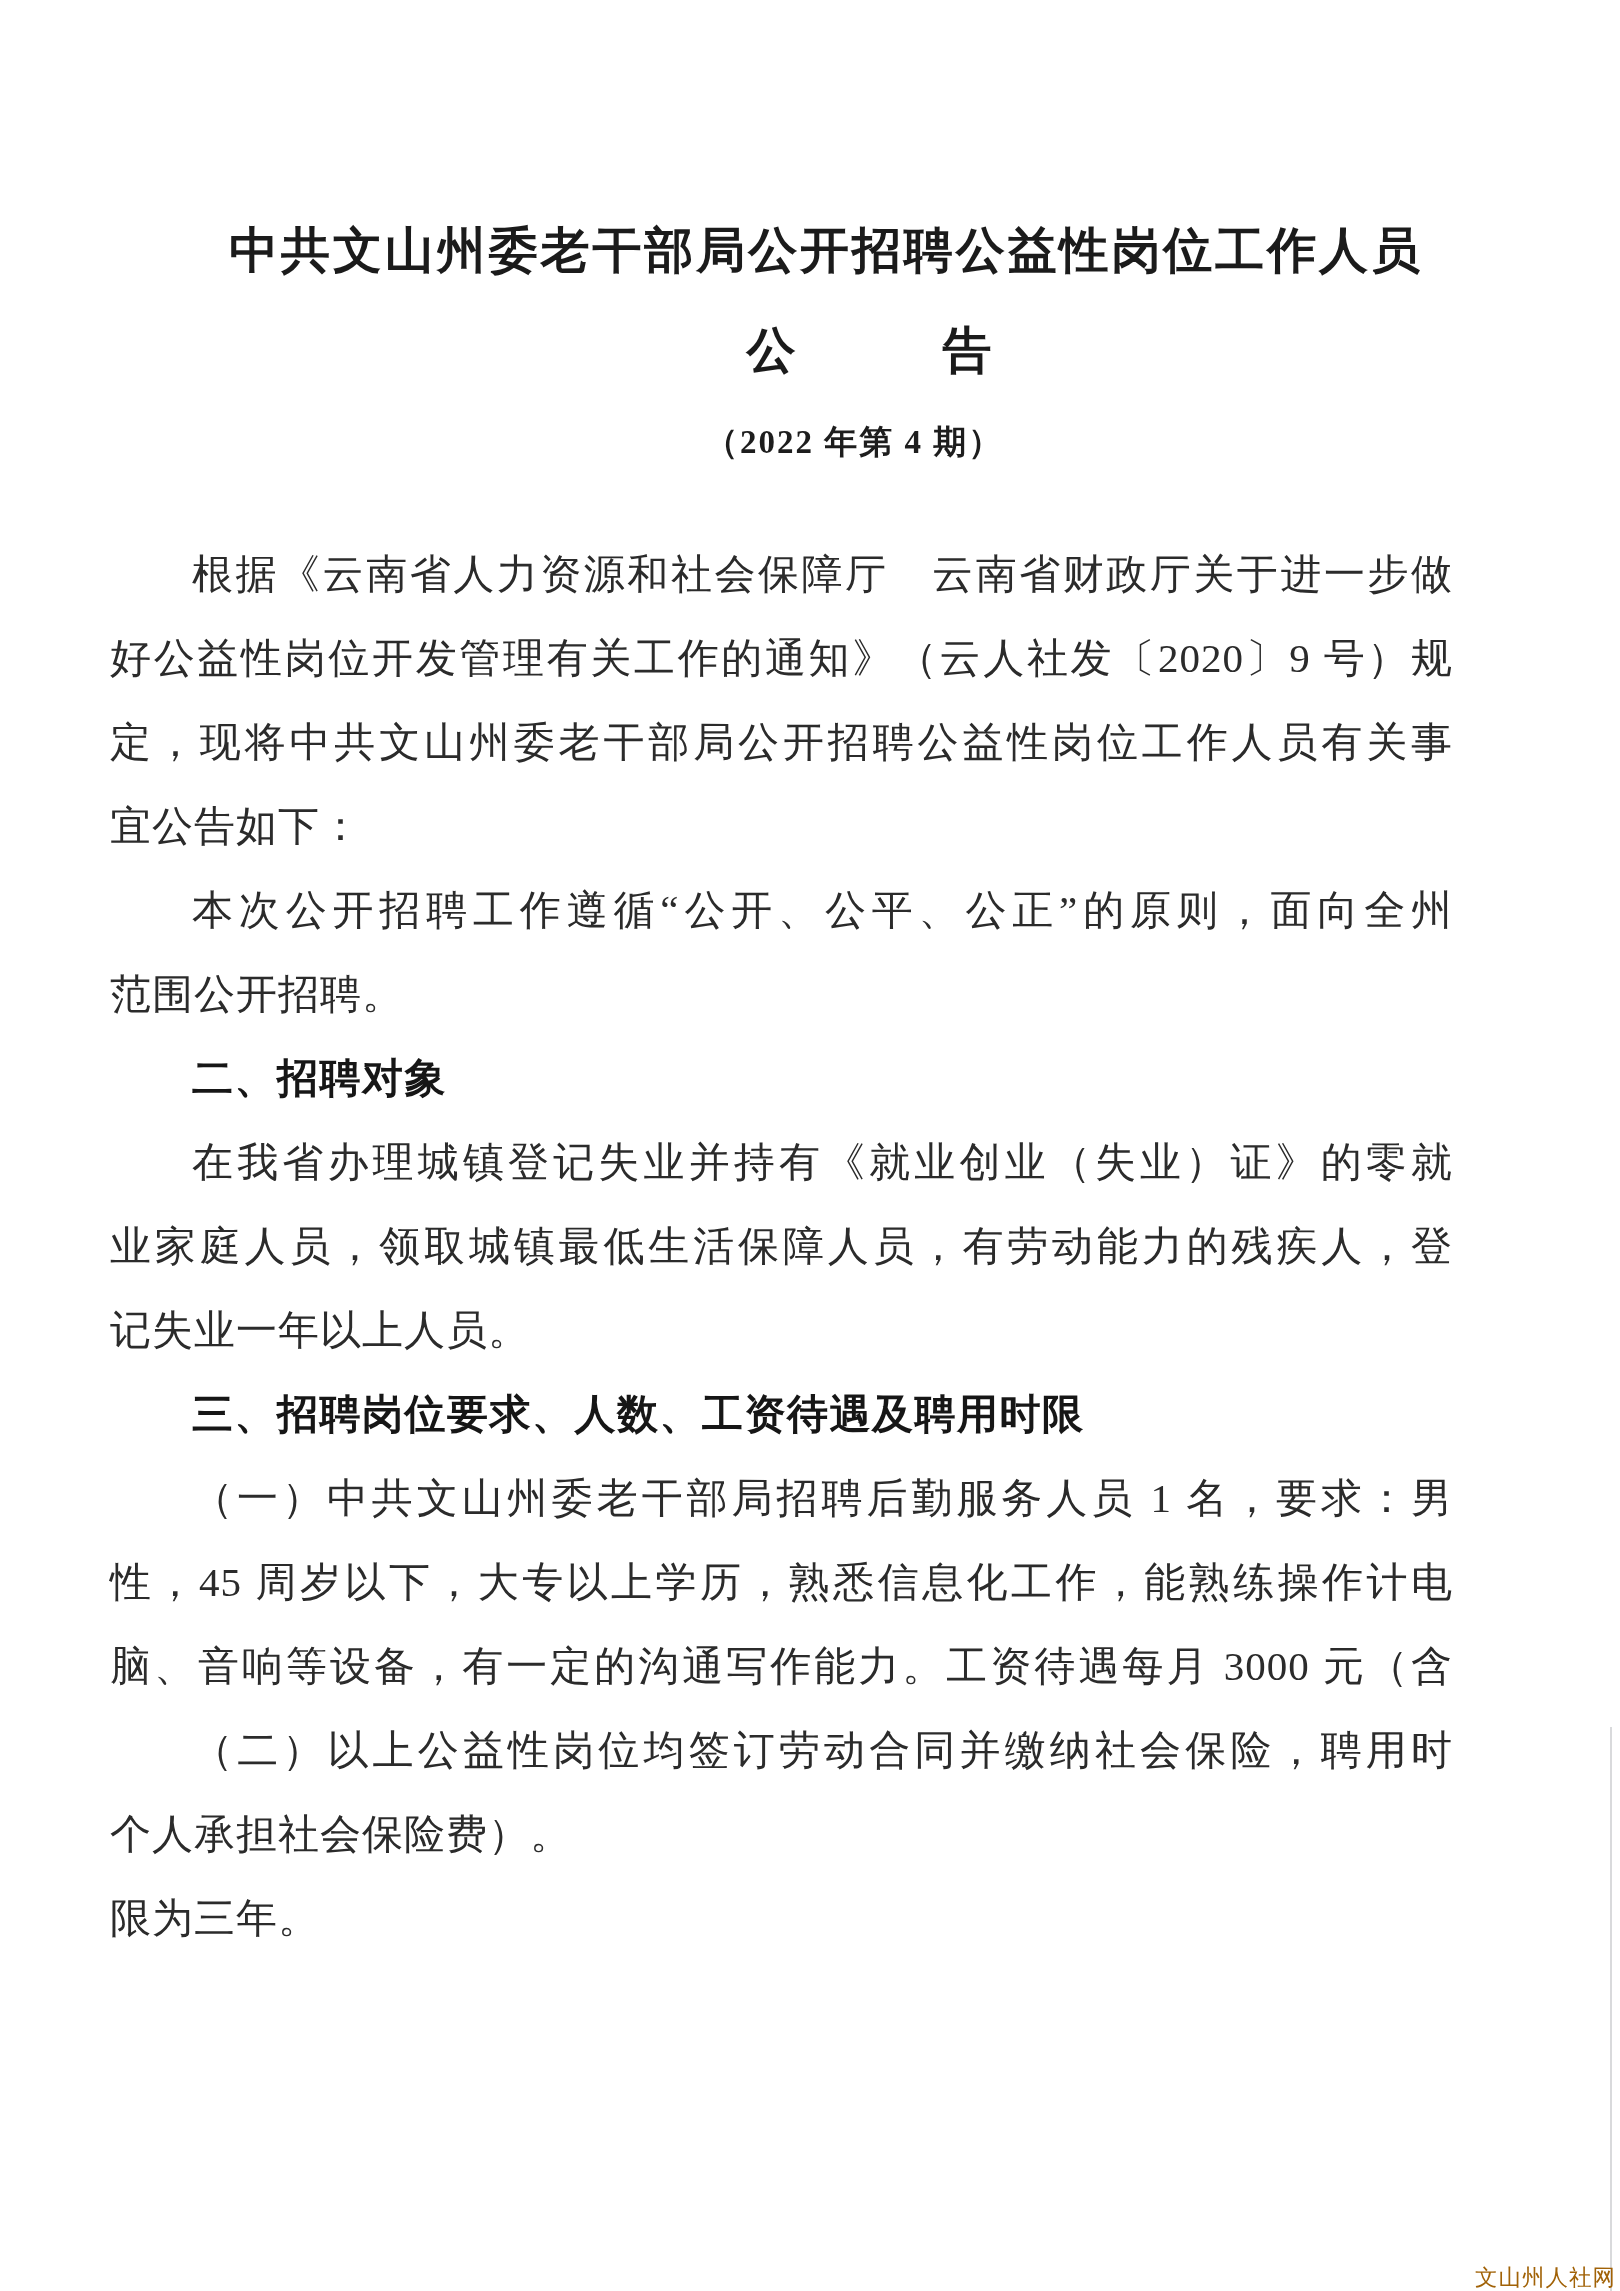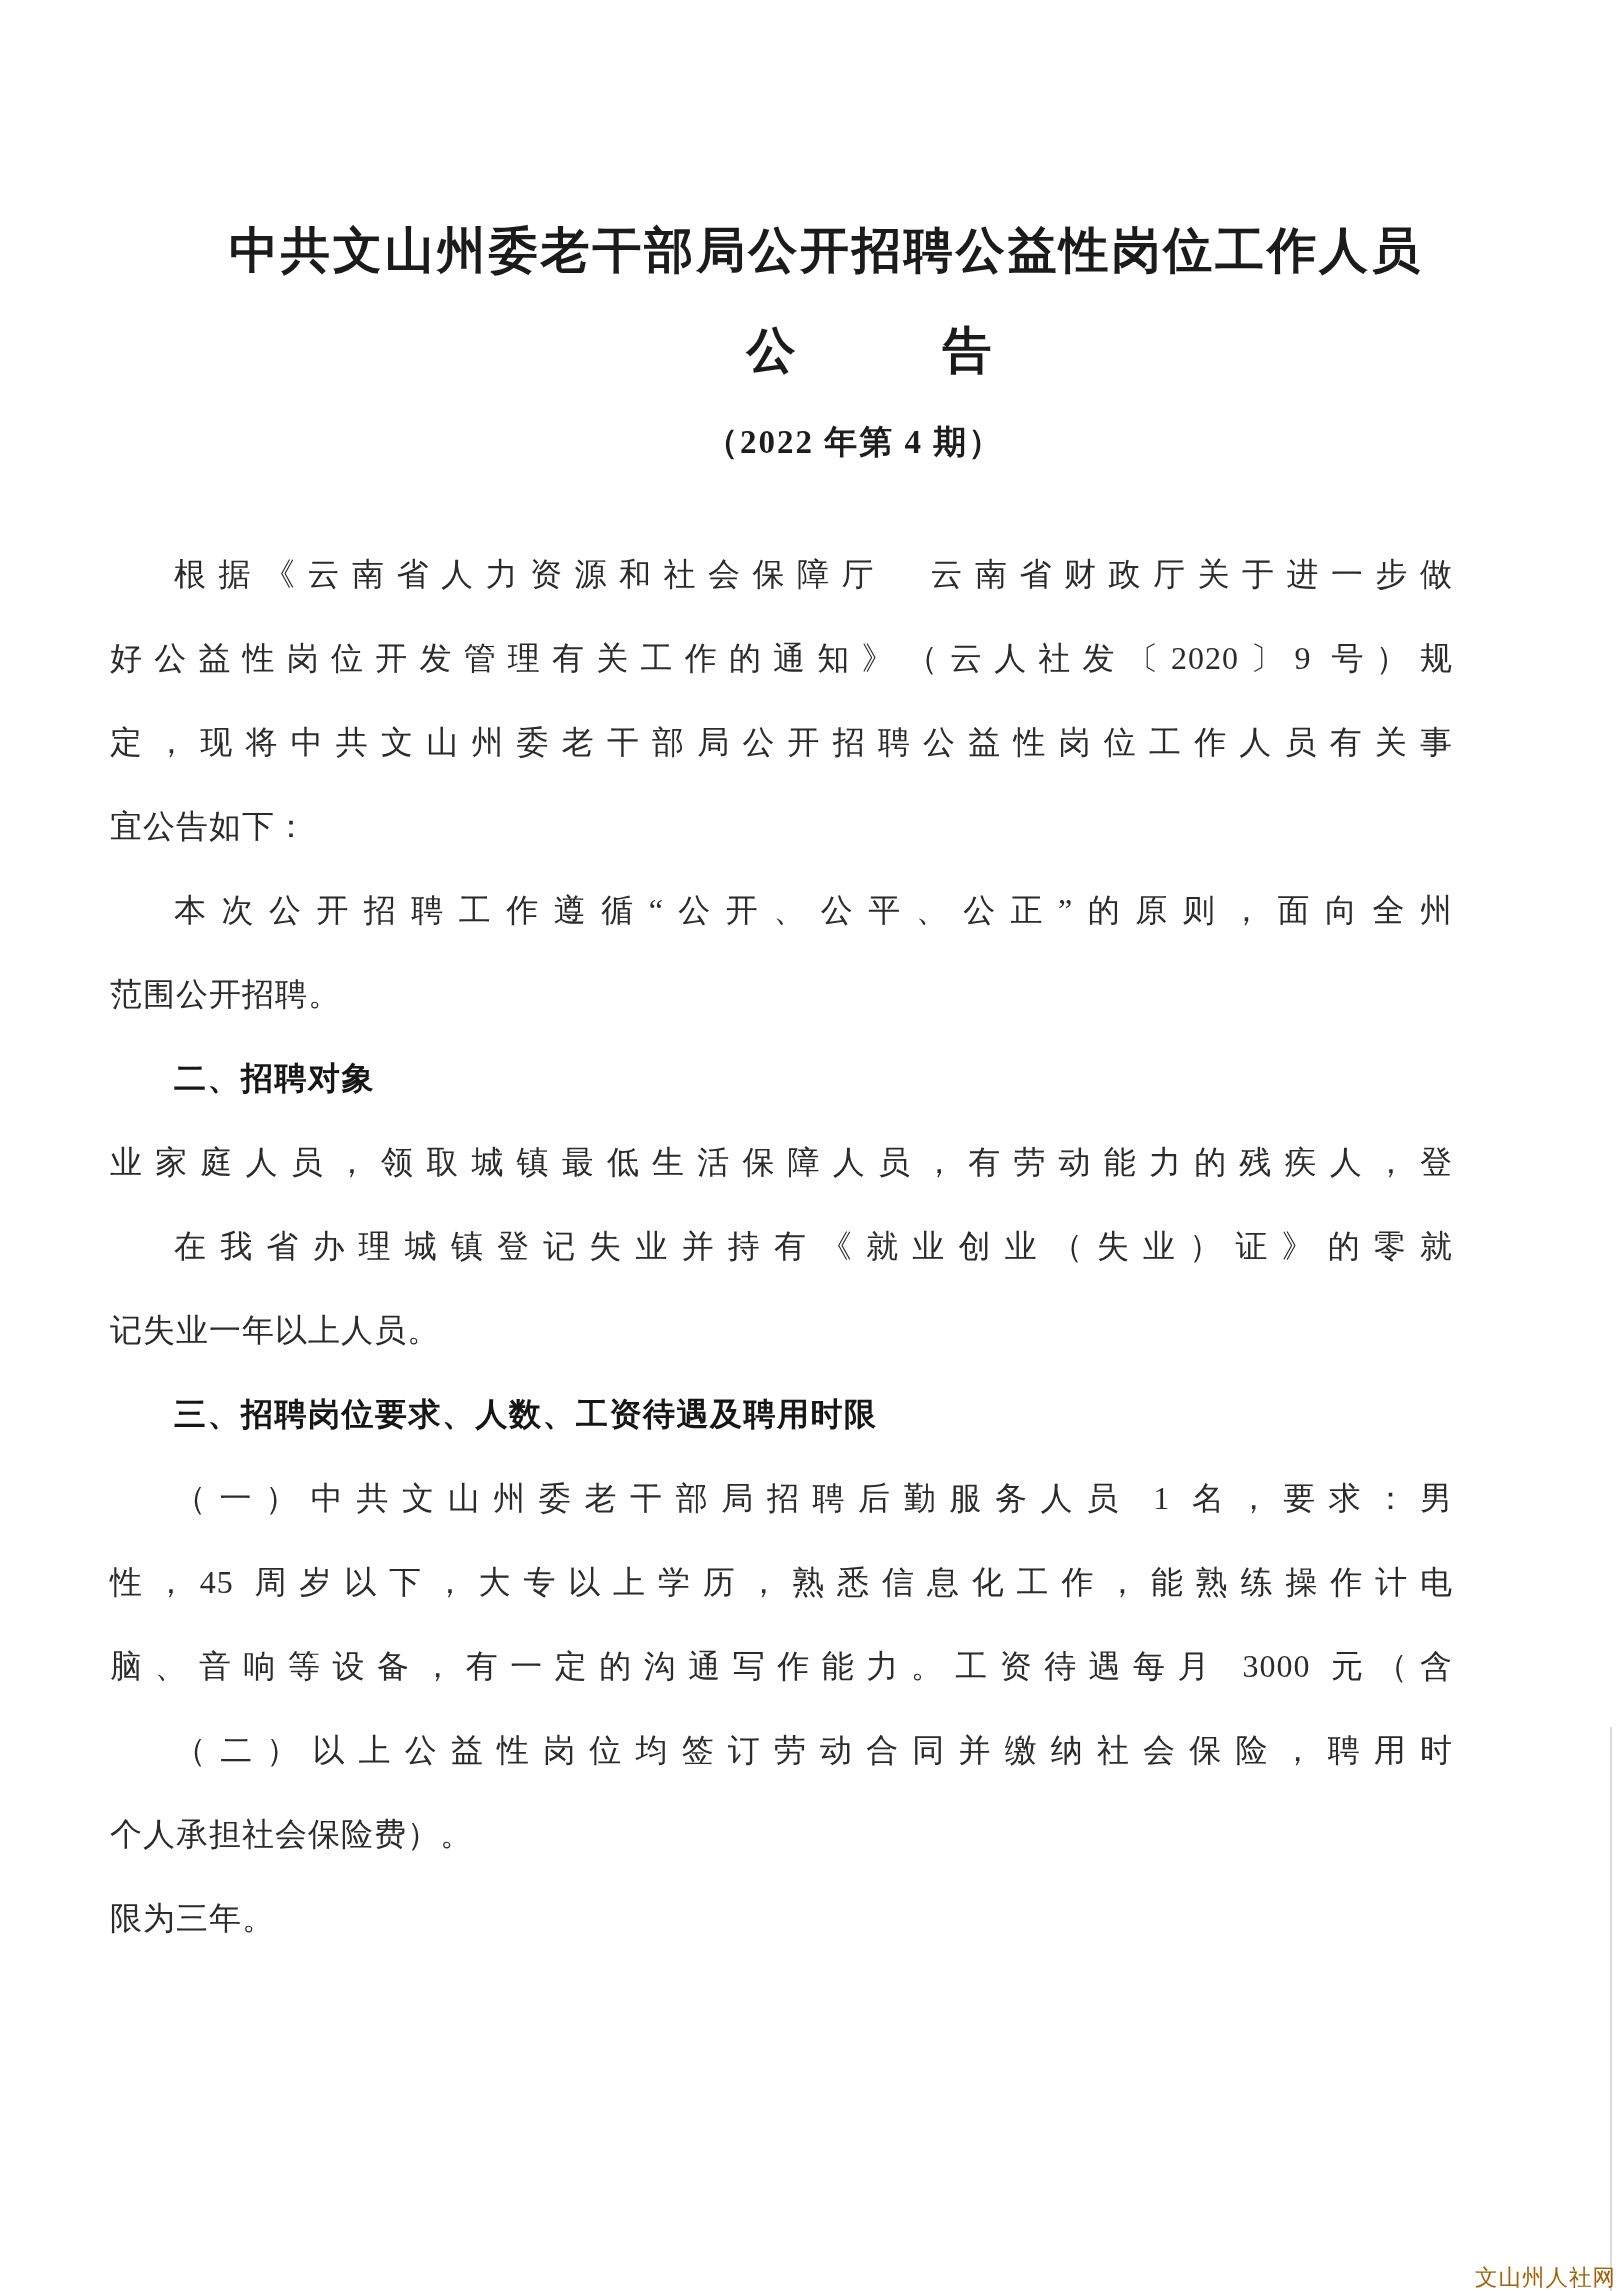--- a/index.html
+++ b/index.html
@@ -60,21 +60,21 @@
   }
   .doc-body {
     position: absolute;
     top: 532px;
     left: 110px;
     width: 1343px;
   }
   .line {
     height: 84px;
     line-height: 84px;
-    font-size: 32px;
+    font-size: 41px;
     color: #2b2b2b;
     white-space: nowrap;
     letter-spacing: 1px;
   }
   .line.indent {
     text-indent: 2em;
   }
   .line.bold {
     font-family: "Liberation Sans", "DejaVu Sans", sans-serif;
     font-weight: 700;
@@ -120,22 +120,22 @@
   <div class="issue">（2022 年第 4 期）</div>
 
   <div class="doc-body">
       <div class="line indent fill">根据《云南省人力资源和社会保障厅　云南省财政厅关于进一步做</div>
       <div class="line fill">好公益性岗位开发管理有关工作的通知》（云人社发〔2020〕9 号）规</div>
       <div class="line fill">定，现将中共文山州委老干部局公开招聘公益性岗位工作人员有关事</div>
       <div class="line">宜公告如下：</div>
       <div class="line indent fill">本次公开招聘工作遵循“公开、公平、公正”的原则，面向全州</div>
       <div class="line">范围公开招聘。</div>
       <div class="line indent bold">二、招聘对象</div>
+      <div class="line indent fill">在我省办理城镇登记失业并持有《就业创业（失业）证》的零就</div>
       <div class="line fill">业家庭人员，领取城镇最低生活保障人员，有劳动能力的残疾人，登</div>
-      <div class="line indent fill">在我省办理城镇登记失业并持有《就业创业（失业）证》的零就</div>
       <div class="line">记失业一年以上人员。</div>
       <div class="line indent bold">三、招聘岗位要求、人数、工资待遇及聘用时限</div>
       <div class="line indent fill">（一）中共文山州委老干部局招聘后勤服务人员 1 名，要求：男</div>
       <div class="line fill">性，45 周岁以下，大专以上学历，熟悉信息化工作，能熟练操作计电</div>
       <div class="line fill">脑、音响等设备，有一定的沟通写作能力。工资待遇每月 3000 元（含</div>
       <div class="line indent fill">（二）以上公益性岗位均签订劳动合同并缴纳社会保险，聘用时</div>
       <div class="line">个人承担社会保险费）。</div>
       <div class="line">限为三年。</div>
     </div>
 

